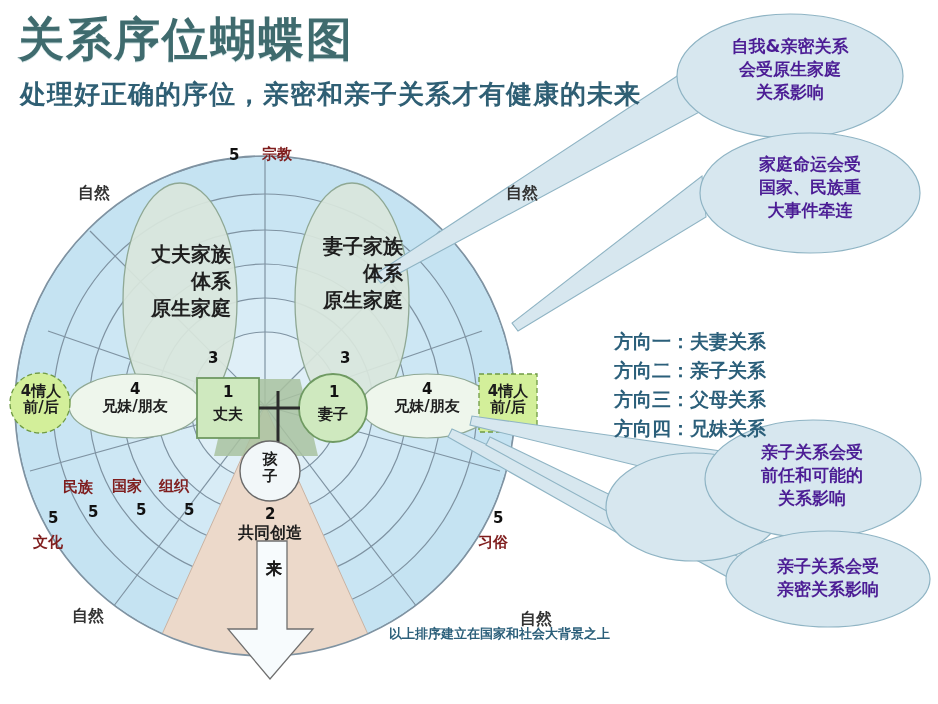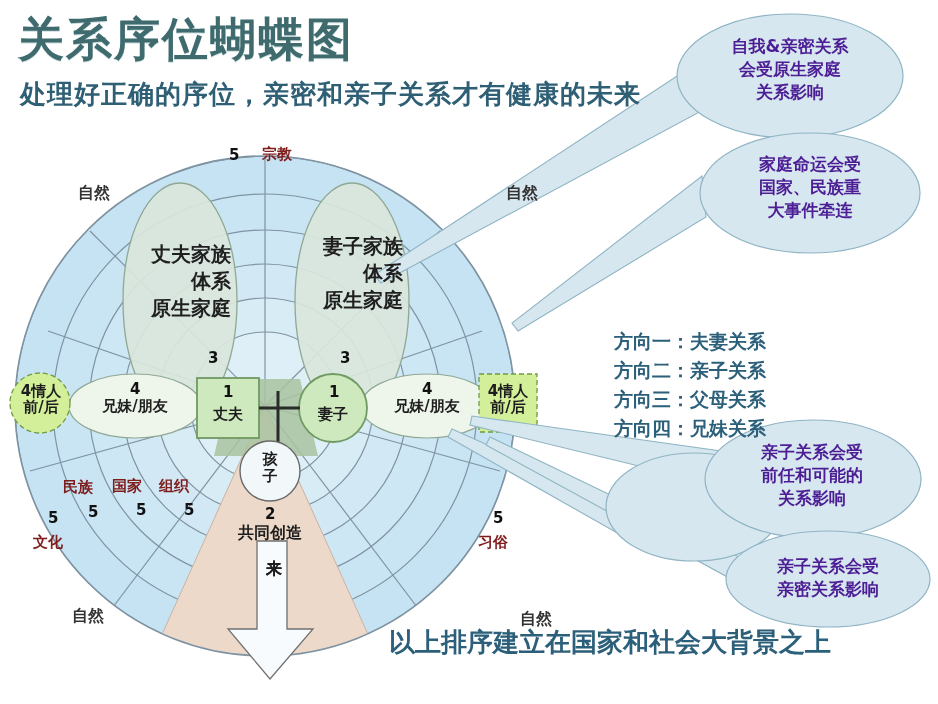--- a/index.html
+++ b/index.html
@@ -31,21 +31,21 @@
   
   #dirlist{position:absolute;left:614px;top:278px;font-size:19px;
            color:#2b5f7a;font-weight:bold;line-height:1.52;margin-top:48px;}
   #dirlist div{white-space:nowrap;}
 
   
   .callout{position:absolute;text-align:center;font-size:17px;color:#4c1d95;
            font-weight:bold;line-height:1.36;}
 
   
-  .note{position:absolute;font-size:26px;color:#2b5f7a;font-weight:bold;
+  .note{position:absolute;font-size:13px;color:#2b5f7a;font-weight:bold;
         white-space:nowrap;}
 
   .vert{writing-mode:vertical-rl;text-orientation:upright;}
 </style>
 </head>
 <body>
 
 <div id="stage">
 
   <svg id="art" viewBox="0 0 938 704" xmlns="http://www.w3.org/2000/svg">

